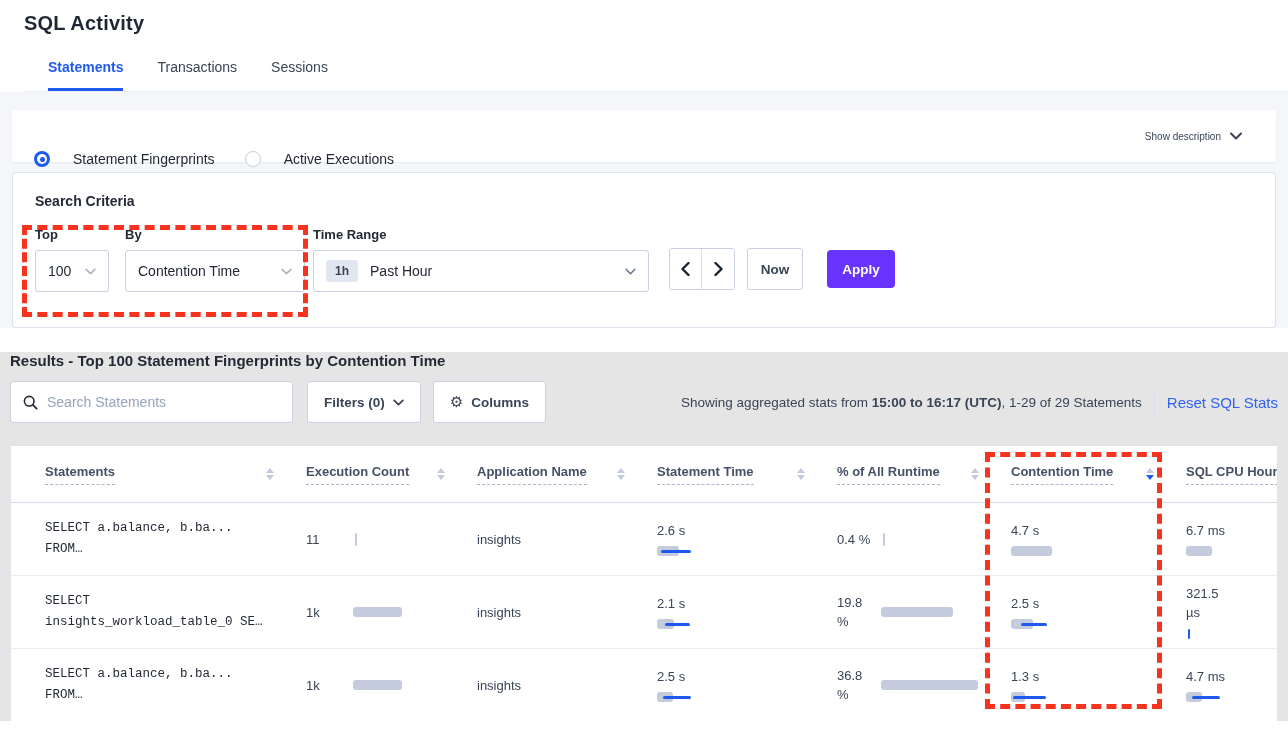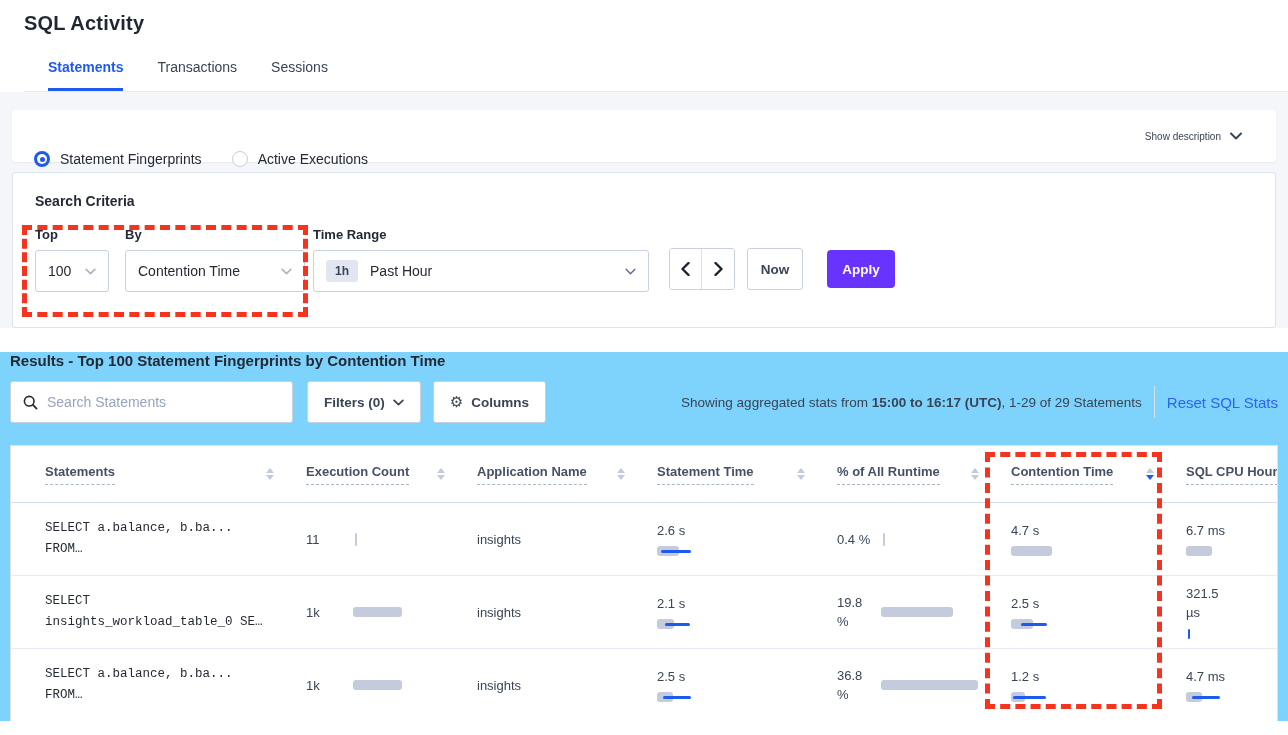--- a/index.html
+++ b/index.html
@@ -12,21 +12,21 @@
   .page-title { font-size:20px; font-weight:700; color:#1f2733; letter-spacing:.2px; }
   .tabs { display:flex; gap:34px; margin-top:24px; padding-left:0; border-bottom:1px solid #e7ecf3; }
   .tab { font-size:14px; color:#394455; padding:0 0 13px 0; cursor:pointer; border-bottom:3px solid transparent; }
   .tab.active { color:var(--accent,#1f5af0); font-weight:600; border-bottom-color:var(--accent,#1f5af0); }
   .tabs .tab:first-child { margin-left:24px; }
 
   
   .gray-band { background:#f4f6fa; padding:18px 12px 0 12px; height:236px; }
   .radio-card { background:#fff; height:52px; border-radius:3px; box-shadow:0 1px 2px rgba(20,30,50,.06);
     display:flex; align-items:center; padding:0 34px 0 22px; margin-bottom:10px; }
-  .radio-opt { display:flex; align-items:center; gap:10px; margin-right:30px; cursor:pointer;margin-top:46px; }
+  .radio-opt { display:flex; align-items:center; gap:23px; margin-right:30px; cursor:pointer;margin-top:46px; }
   .radio-circle { width:16px; height:16px; border-radius:50%; border:1px solid #c6cedd; background:#fff; position:relative; flex:0 0 auto; }
   .radio-circle.checked { border:none; background:var(--accent,#1d54ee); }
   .radio-circle.checked::before { content:""; position:absolute; left:3px; top:3px; width:10px; height:10px; border-radius:50%; background:#fff; }
   .radio-circle.checked::after { content:""; position:absolute; left:5.5px; top:5.5px; width:5px; height:5px; border-radius:50%; background:var(--accent,#1d54ee); }
   .radio-label { font-size:14px; color:#242a35; }
   .show-desc { margin-left:auto; display:flex; align-items:center; gap:9px; font-size:10px; color:#394455; cursor:pointer; }
 
   .criteria-card { position:relative; background:#fff; border:1px solid #dde3ec; border-radius:3px; height:156px; padding:20px 22px; }
   .criteria-title { font-size:14px; font-weight:700; color:#242a35; }
   .controls-row { display:flex; align-items:flex-start; margin-top:18px; }
@@ -46,21 +46,21 @@
   .arrow-btn:first-child { border-right:1px solid #dbe1ec; }
   .now-btn { margin-left:12px; margin-top:21px; height:42px; width:56px; border:1px solid #c9d1e0; border-radius:3px; background:#fff;
     font-size:13.5px; font-weight:600; color:#394455; display:flex; align-items:center; justify-content:center; cursor:pointer; }
   .apply-btn { margin-left:24px; margin-top:23px; height:38px; width:68px; border:none; border-radius:4px;
     background:var(--purple,#6933ff); color:#fff; font-size:13.5px; font-weight:600; display:flex; align-items:center; justify-content:center; cursor:pointer; }
 
   .annot-rect { position:absolute; border:5px dashed var(--red,#f5331f); pointer-events:none; }
   .annot-criteria { left:9px; top:52px; width:286px; height:92px; }
 
   
-  .results { padding:0 10px; background:#7dd3fc; }
+  .results { padding:0 10px; background:#e5e5e5; }
   .results-heading { margin-top:24px; font-size:15px; font-weight:700; color:#242a35; }
   .toolbar { display:flex; align-items:center; margin-top:12px; }
   .search-box { width:283px; height:42px; border:1px solid #c9d1e0; border-radius:3px; background:#fff;
     display:flex; align-items:center; padding:0 12px; gap:9px; }
   .search-box input { border:none; outline:none; flex:1; font-size:14px; color:#242a35; font-family:"Liberation Sans",sans-serif; }
   .search-box input::placeholder { color:#97a4bd; }
   .tool-btn { height:42px; border:1px solid #c9d1e0; border-radius:3px; background:#fff; display:flex; align-items:center;
     justify-content:center; gap:8px; font-size:13.5px; font-weight:700; color:#394455; cursor:pointer; padding:0 16px; }
   .filters-btn { margin-left:14px; }
   .columns-btn { margin-left:12px; }
@@ -408,21 +408,21 @@
               <div class="cell-inline">
                 <div class="val" style="width: 44px;">36.8
 %</div>
                 <div class="bar-wrap">
                   <div class="bar-gray" style="width: 97px;"></div>
                 </div>
               </div>
             </div>
             <div class="td" style="width: 175px; padding-left: 10px;">
               <div class="cell-stack">
-                <div class="val">1.2 s</div>
+                <div class="val">1.3 s</div>
                 <div class="bar-wrap">
                   <div class="bar-gray" style="width: 14px;"></div>
                   <div class="bar-blue" style="left: 2px; width: 33px;"></div>
                 </div>
               </div>
             </div>
             <div class="td" style="width: 123px; padding-left: 10px;">
               <div class="cell-stack">
                 <div class="val">4.7 ms</div>
                 <div class="bar-wrap">

